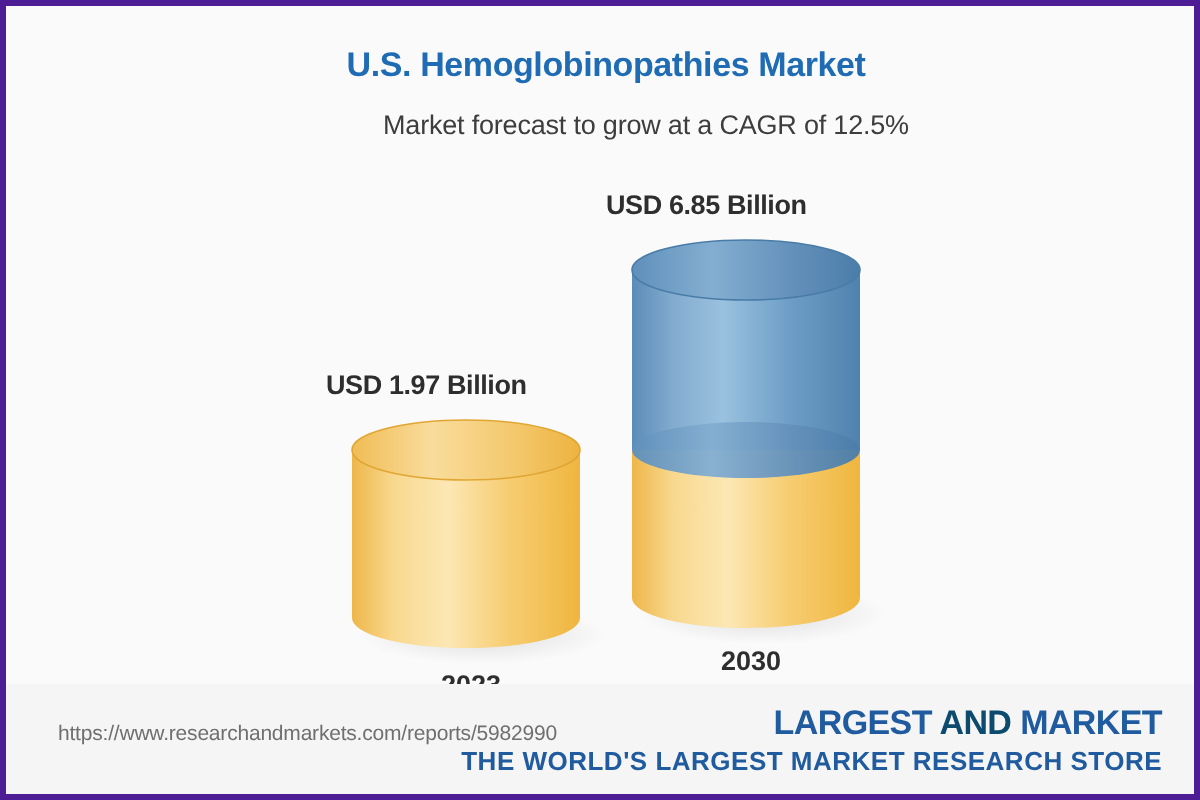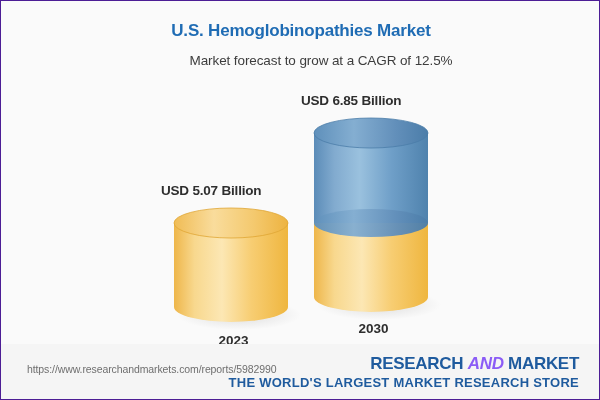--- a/index.html
+++ b/index.html
@@ -9,21 +9,21 @@
   }
   body {
     font-family: "Liberation Sans", sans-serif;
   }
   #infographic {
     position: relative;
     width: 600px;
     height: 400px;
     box-sizing: border-box;
     background: #fafafa;
-    border: 1px solid #4c1d95;
+    border: 3px solid #4c1d95;
     overflow: hidden;
   }
 
   
   .chart-title {
     position: absolute;
     top: 20px;
     left: 0;
     width: 600px;
     text-align: center;
@@ -109,22 +109,21 @@
     text-align: right;
   }
   .logo-main {
     font-size: 17px;
     font-weight: bold;
     color: #1f5b9e;
     letter-spacing: -0.3px;
     line-height: 1.05;
   }
   .logo-and {
-    color: #8b5cf6;
-    font-style: italic;
+    color: #0c4a6e;
   }
   .logo-tag {
     font-size: 13px;
     font-weight: bold;
     color: #1f5b9e;
     letter-spacing: 0.25px;
     margin-top: 2px;
   }
 </style>
 </head>
@@ -132,21 +131,21 @@
 
 <div id="infographic">
 
   <div class="chart-title">U.S. Hemoglobinopathies Market</div>
   <div class="chart-subtitle">Market forecast to grow at a CAGR of 12.5%</div>
 
   <div class="plot">
 
     <div class="bar-group" style="left:160px; width:145px; height:345px;">
 
-      <div class="value-label" style="top:182px;">USD 5.07 Billion</div>
+      <div class="value-label" style="top:182px;">USD 1.97 Billion</div>
 
       <svg class="cyl-svg" width="145" height="130" viewBox="0 0 145 130" style="position:absolute; top:206px; left:0;">
         <defs>
           <linearGradient id="gYellow" x1="0" y1="0" x2="1" y2="0">
             <stop offset="0%" stop-color="#eeb64a"></stop>
             <stop offset="18%" stop-color="#f8d88e"></stop>
             <stop offset="42%" stop-color="#fce7b4"></stop>
             <stop offset="68%" stop-color="#f7cd72"></stop>
             <stop offset="100%" stop-color="#efb63f"></stop>
           </linearGradient>
@@ -210,18 +209,18 @@
       </svg>
 
       <div class="cat-label" style="top:320px;">2030</div>
     </div>
 
   </div>
 
   <div class="footer">
     <div class="footer-url">https://www.researchandmarkets.com/reports/5982990</div>
     <div class="logo">
-      <div class="logo-main"><span>RESEARCH </span><span class="logo-and">AND</span><span> MARKET</span></div>
+      <div class="logo-main"><span>LARGEST </span><span class="logo-and">AND</span><span> MARKET</span></div>
       <div class="logo-tag">THE WORLD'S LARGEST MARKET RESEARCH STORE</div>
     </div>
   </div>
 
 </div>
 
 </body></html>

